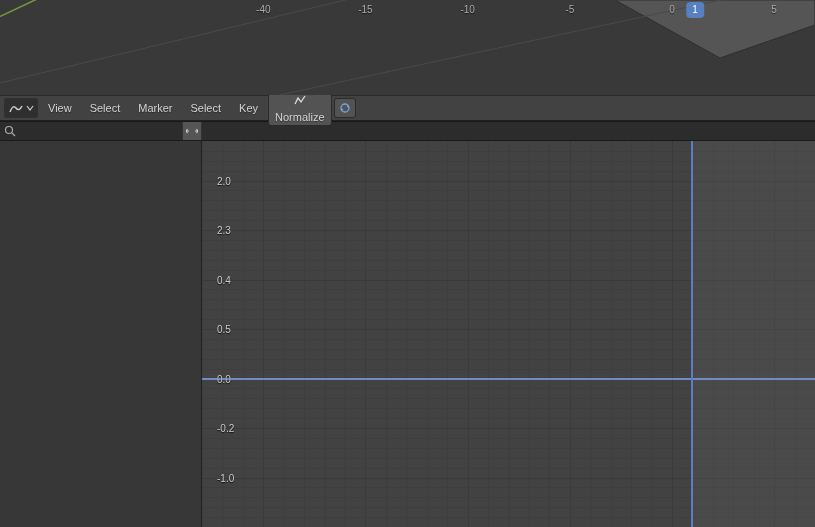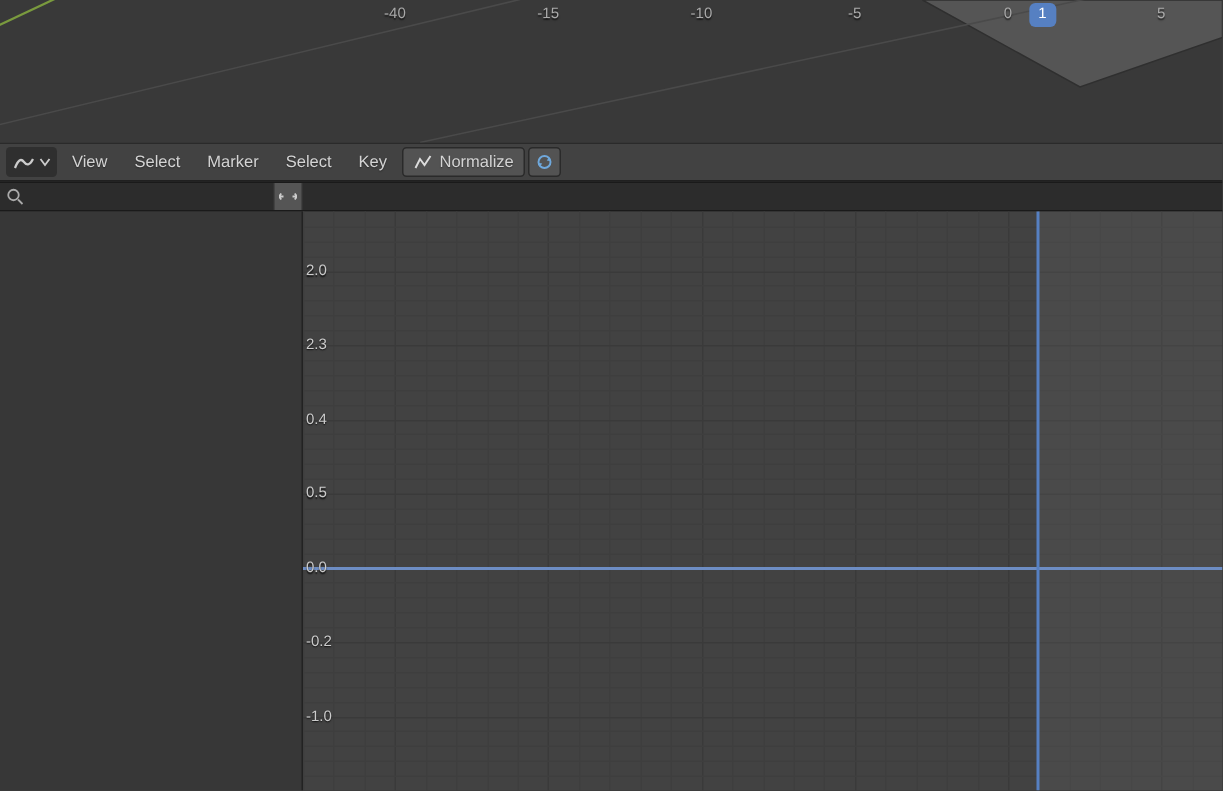--- a/index.html
+++ b/index.html
@@ -48,20 +48,21 @@
 .normalize-btn {
   display: flex;
   align-items: center;
   gap: 4px;
   padding: 2px 6px;
   background: #535353;
   border: 1px solid #2a2a2a;
   border-radius: 3px;
   cursor: pointer;
   text-shadow: 0 1px 1px rgba(0,0,0,0.4);
+  flex-direction: column;
 }
 .icon-btn {
   display: flex;
   align-items: center;
   justify-content: center;
   width: 22px;
   height: 20px;
   background: #535353;
   border: 1px solid #2a2a2a;
   border-radius: 3px;
@@ -151,21 +152,21 @@
 .vgrid, .hgrid {
   position: absolute;
   background: #3a3a3a;
 }
 .vgrid { top: 0; bottom: 0; width: 1px; }
 .hgrid { left: 0; right: 0; height: 1px; }
 .vgrid.sub { background: #3e3e3e; }
 .hgrid.sub { background: #3e3e3e; }
 .y-label {
   position: absolute;
-  left: 2px;
+  left: 15px;
   transform: translateY(-50%);
   font-size: 10px;
   color: #ccc;
   text-shadow: 0 1px 1px rgba(0,0,0,0.8);
   pointer-events: none;
 }
 .zero-line {
   position: absolute;
   left: 0;
   right: 0;

